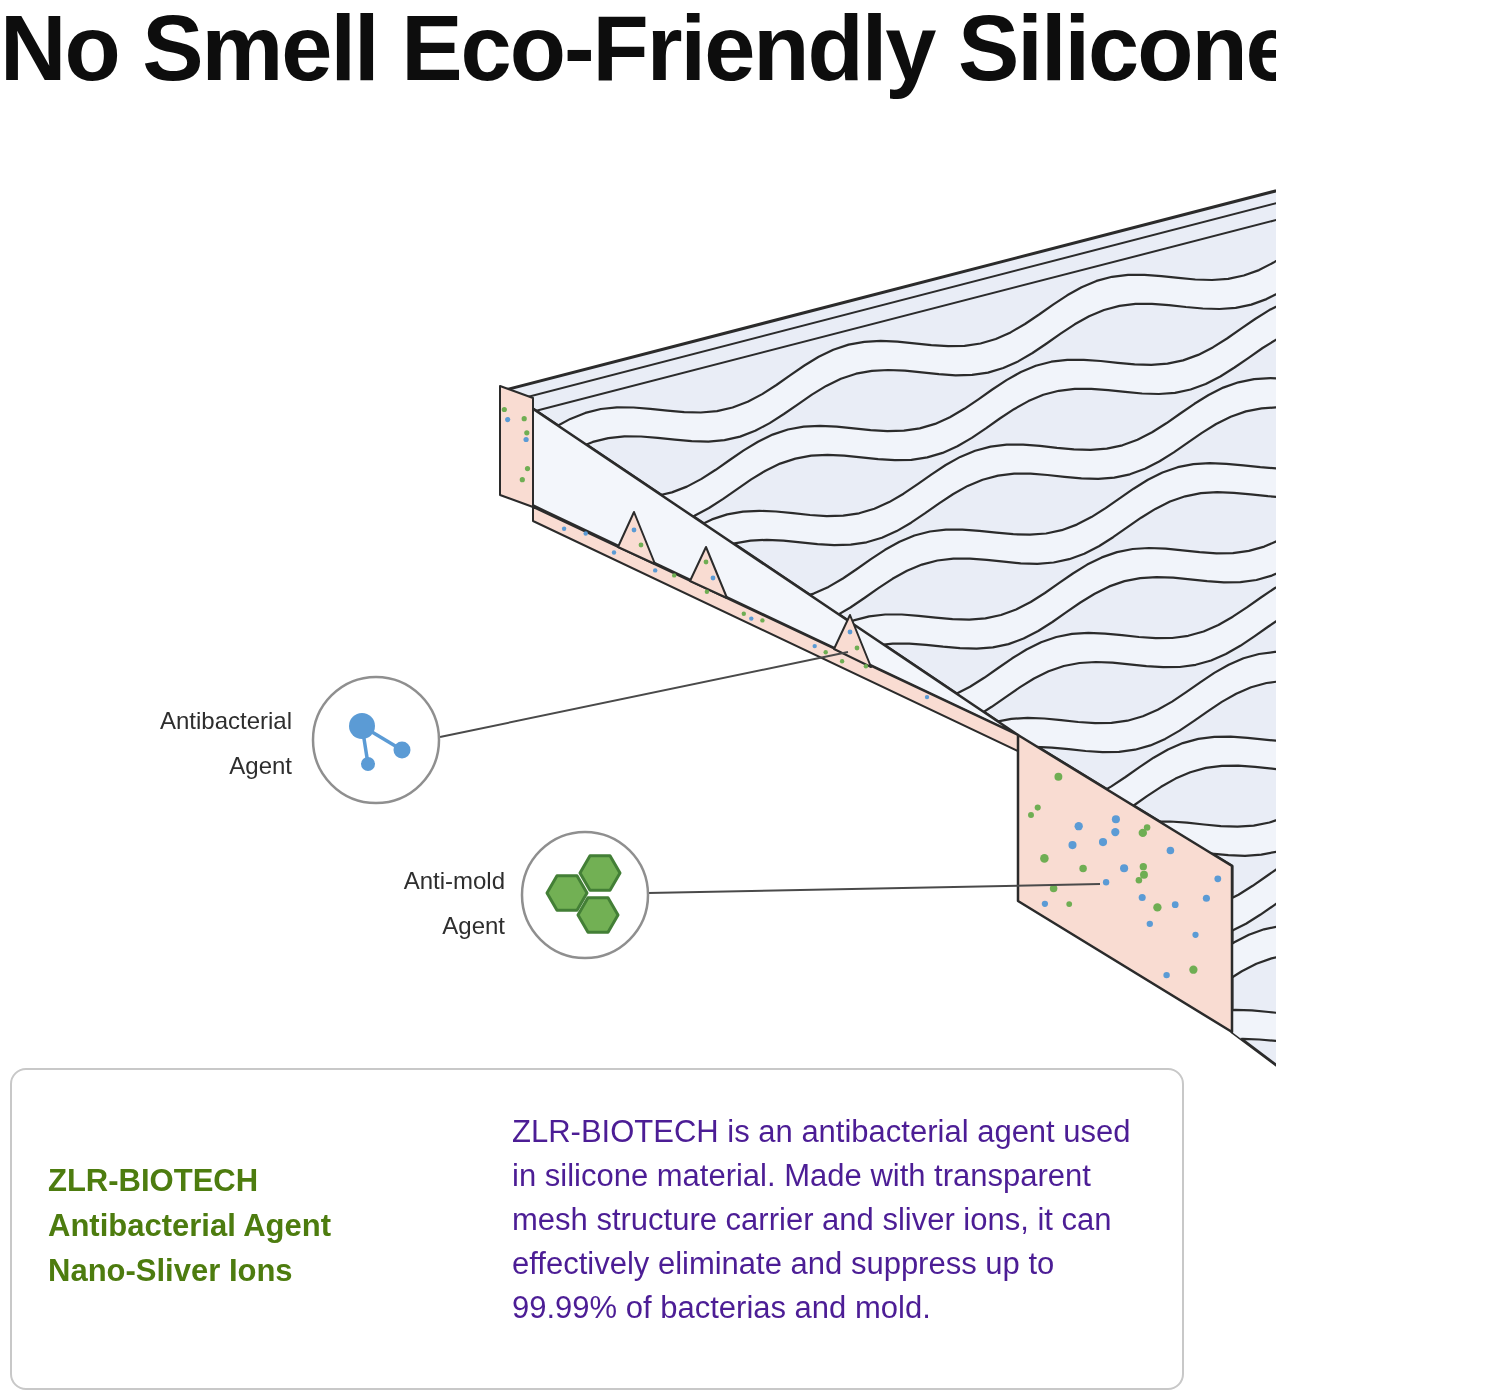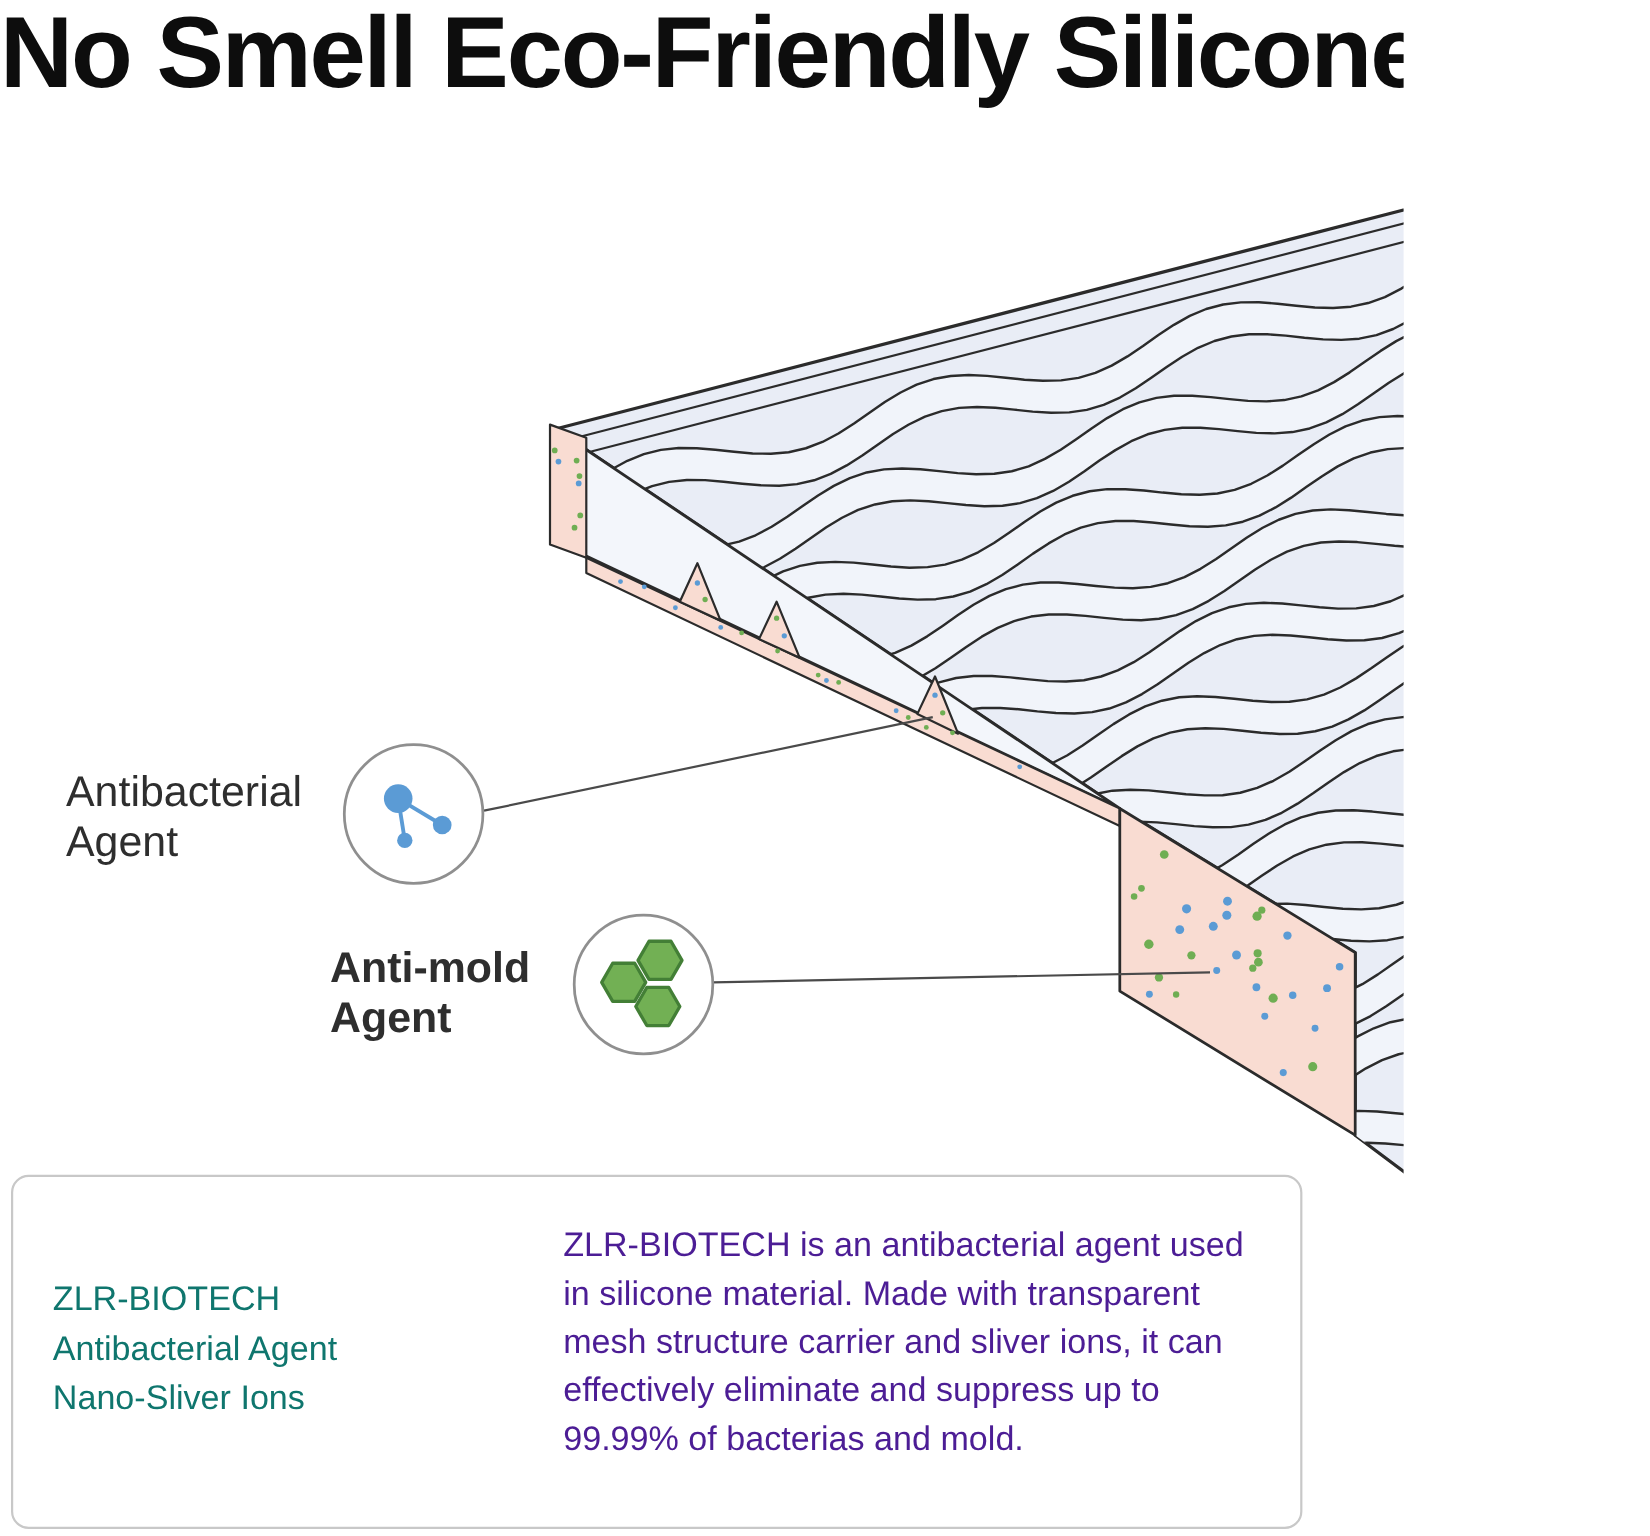--- a/index.html
+++ b/index.html
@@ -31,40 +31,41 @@
   }
   .surf { fill: #e9edf6; stroke: #2b2b2b; stroke-width: 3; stroke-linejoin: round; }
   .apron { fill: #f3f6fb; stroke: #2b2b2b; stroke-width: 2.5; stroke-linejoin: round; }
   .pink { fill: #f9dcd2; stroke: #2b2b2b; stroke-width: 2; stroke-linejoin: round; }
   .pinkbig { fill: #f9dcd2; stroke: #2b2b2b; stroke-width: 2.5; stroke-linejoin: round; }
   .rimline { fill: none; stroke: #2b2b2b; stroke-width: 2; }
   .leader { stroke: #4a4a4a; stroke-width: 2; fill: none; }
   .callout-circle { fill: #ffffff; stroke: #8f8f8f; stroke-width: 2.5; }
   .callout-label {
     position: absolute;
-    font-size: 39px;
+    text-align: right;
+    font-size: 24px;
     line-height: 45px;
     color: #2e2e2e;
   }
   .callout-label span { display: block; }
   .info-card {
     position: absolute;
     left: 10px; top: 1068px;
     width: 1174px; height: 322px;
     border: 2px solid #c8c8c8;
     border-radius: 16px;
     background: #ffffff;
   }
   .card-heading {
     position: absolute;
     left: 36px; top: 88px;
     font-size: 31px;
-    font-weight: normal;
+    font-weight: bold;
     line-height: 45px;
-    color: #0f766e;
+    color: #4d7c0f;
   }
   .card-body {
     position: absolute;
     left: 500px; top: 40px;
     width: 640px;
     font-size: 31px;
     line-height: 44px;
     color: #4c1d95;
   }
 </style>
@@ -210,21 +211,21 @@
         <polygon points="587,893 577,910.3 557,910.3 547,893 557,875.7 577,875.7"></polygon>
         <polygon points="618,915 608,932.3 588,932.3 578,915 588,897.7 608,897.7"></polygon>
       </g>
     </g>
   </svg>
 
   <div class="callout-label" style="left:60px; top:698px; width:232px;">
     <span>Antibacterial</span>
     <span>Agent</span>
   </div>
-  <div class="callout-label" style="left:300px; top:858px; width:205px;font-weight:bold;">
+  <div class="callout-label" style="left:300px; top:858px; width:205px;">
     <span>Anti-mold</span>
     <span>Agent</span>
   </div>
 
   <div class="info-card">
     <div class="card-heading">
       <div>ZLR-BIOTECH</div>
       <div>Antibacterial Agent</div>
       <div>Nano-Sliver Ions</div>
     </div>

